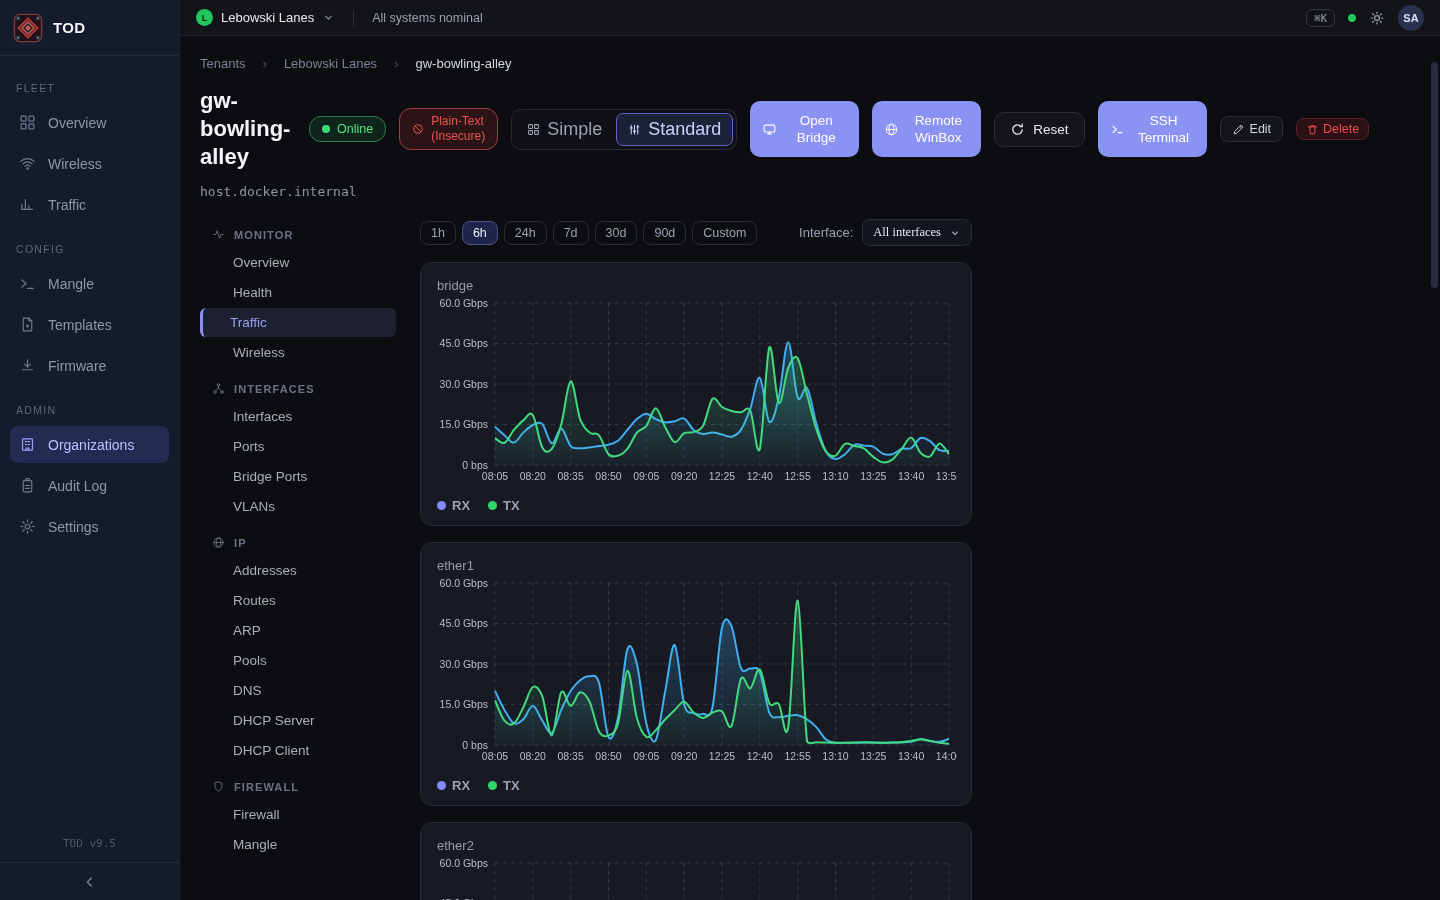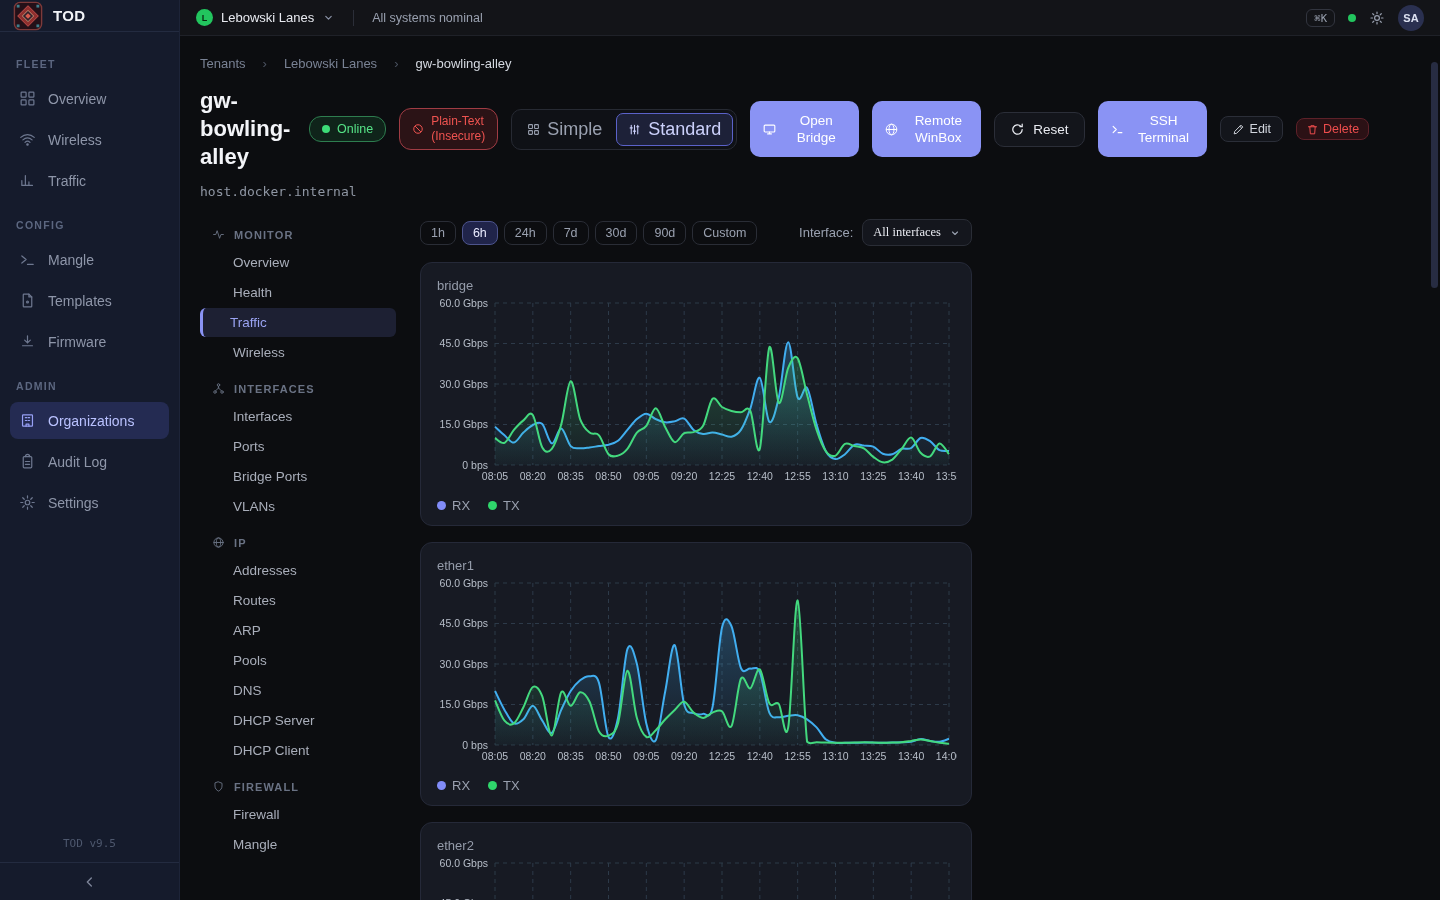--- a/index.html
+++ b/index.html
@@ -4,25 +4,25 @@
 <style>
   * { margin:0; padding:0; box-sizing:border-box; }
   html,body { width:1440px; height:900px; overflow:hidden; background:#0c0d10;
     font-family:"Liberation Sans", sans-serif; color:#e5e7eb; }
   svg { display:block; }
   .mono { font-family:"DejaVu Sans Mono", monospace; }
 
   
   .sidebar { position:fixed; left:0; top:0; width:180px; height:900px;
     background:#151b2c; border-right:1px solid #1d2438; display:flex; flex-direction:column; z-index:5; }
-  .sidebar-header { height:32px; display:flex; align-items:center; gap:10px;
+  .sidebar-header { height:56px; display:flex; align-items:center; gap:10px;
     padding:0 13px; border-bottom:1px solid #232b40; flex-shrink:0; }
   .brand-name { color:#f2f4f8; font-weight:700; font-size:15px; letter-spacing:.4px; }
   .sidebar-nav { flex:1; padding:6px 10px 0; overflow:hidden; }
-  .nav-section-label { font-size:10.5px; color:#5c6780; letter-spacing:1.3px; font-weight:700;
+  .nav-section-label { font-size:10.5px; color:#5c6780; letter-spacing:1.3px; font-weight:400;
     margin:20px 6px 10px; }
   .nav-item { display:flex; align-items:center; gap:12px; padding:10px 9px; border-radius:8px;
     color:#8e96a9; font-size:14px; margin-bottom:4px; cursor:pointer; }
   .nav-item svg { color:#6e7archive890; }
   .nav-item svg { color:#6e7890; }
   .nav-item.active { background:#242b52; color:#b9c1fe; }
   .nav-item.active svg { color:#97a0f5; }
   .sidebar-footer { flex-shrink:0; }
   .version { text-align:center; font-size:11px; color:#4e586e; padding:10px 0 12px; }
   .collapse-row { border-top:1px solid #232b40; height:38px; display:flex; align-items:center; justify-content:center; }
@@ -89,21 +89,21 @@
     font-size:12.5px; color:#9aa1b0; cursor:pointer; }
   .pill.active { background:#20244a; border-color:#4d548c; color:#e9ebff; }
   .iface { display:flex; align-items:center; gap:9px; }
   .iface-label { font-size:13px; color:#9aa1b0; }
   .select-box { display:flex; align-items:center; gap:8px; border:1px solid #2a2d36; background:#14161d;
     border-radius:8px; padding:5px 10px; font-size:12.5px; color:#e8eaf0; cursor:pointer;font-family:Liberation Serif, serif; }
   .select-box svg { color:#99a0af; }
 
   .card { background:#171a23; border:1px solid #252938; border-radius:12px; padding:12px 16px 10px; margin-top:16px; }
   .card-title { font-size:13px; color:#959caa; margin:3px 0 2px; }
-  .legend { display:flex; gap:18px; margin:7px 0 2px; align-items:flex-start; }
+  .legend { display:flex; gap:18px; margin:7px 0 2px; align-items:flex-start;font-weight:bold; }
   .legend-item { display:flex; align-items:center; gap:6px; font-size:13px; color:#9aa1b0; }
   .legend-dot { width:9px; height:9px; border-radius:50%; }
 
   .scroll-thumb { position:fixed; right:2px; top:62px; width:7px; height:226px; background:#272c42; border-radius:4px; cursor:pointer; }
 </style>
 </head>
 <body>
 
 <aside class="sidebar">
   <div class="sidebar-header">

